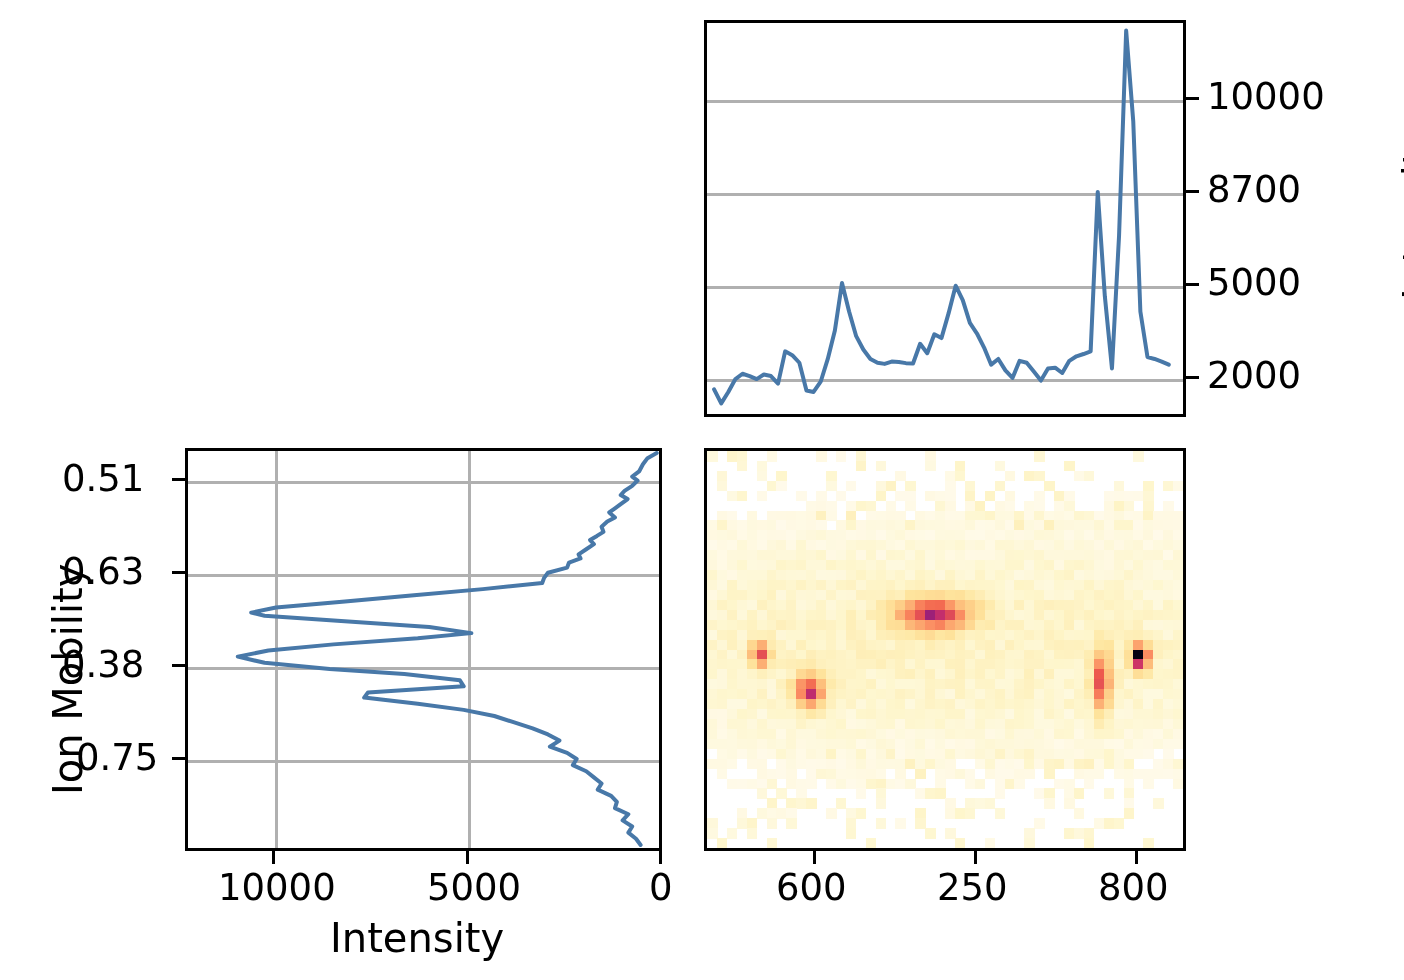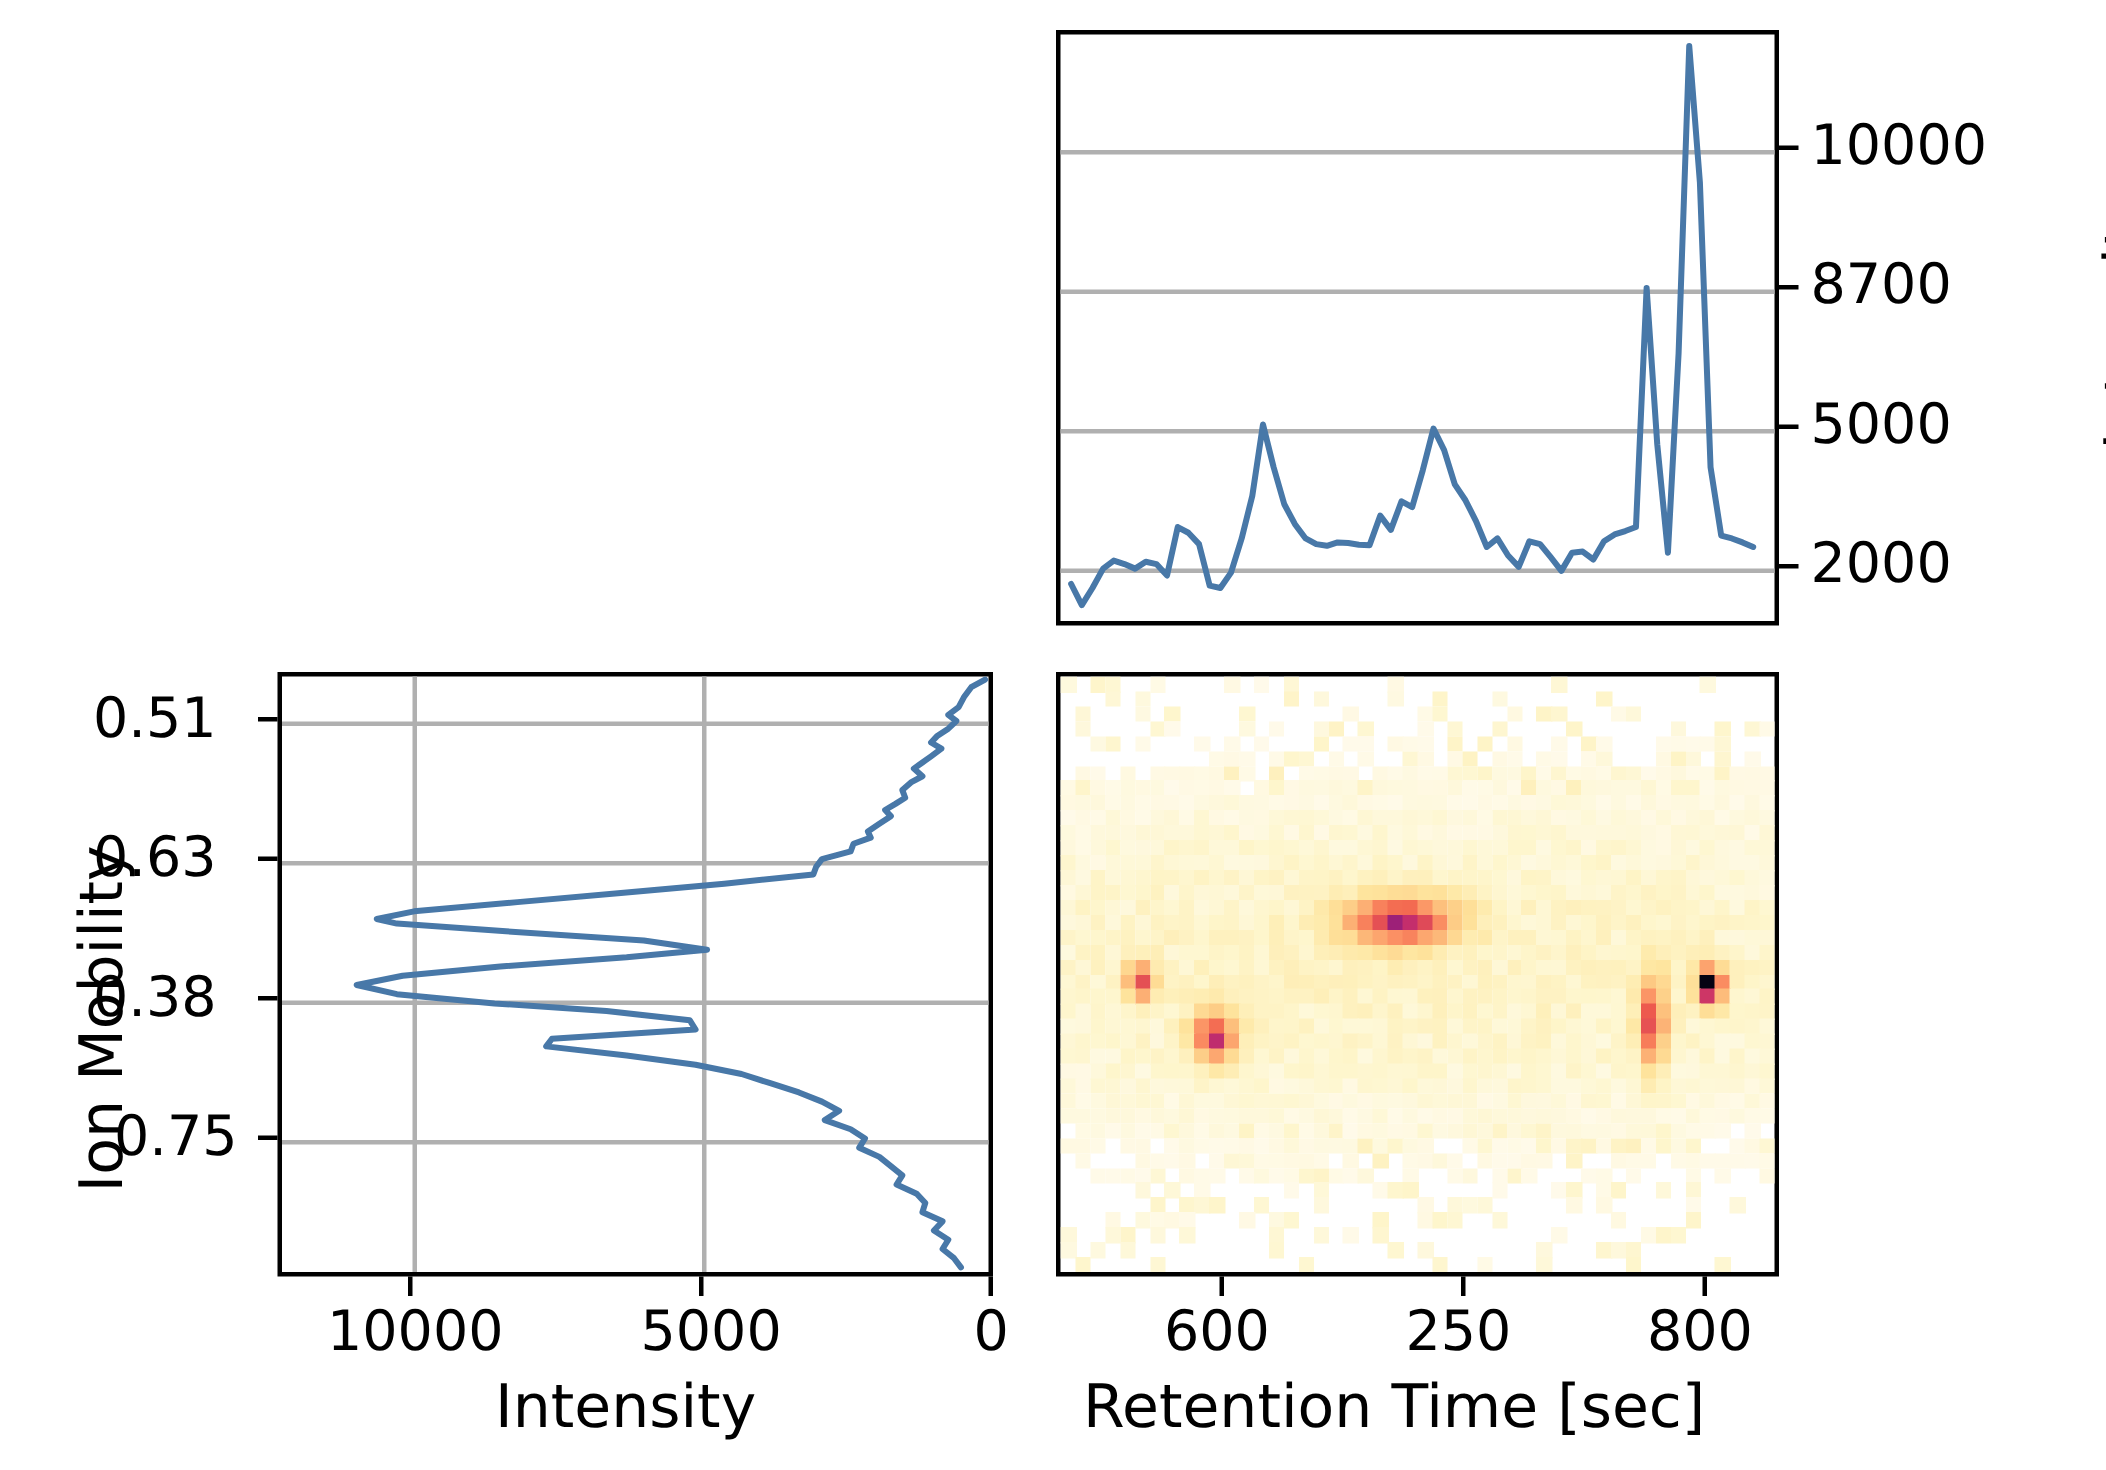--- a/index.html
+++ b/index.html
@@ -1605,15 +1605,14 @@
   </div>
 
   <div>
     <div class="tick-mark-x" style="left:813px;  top:851px; height:13px;"></div>
     <div class="tick-mark-x" style="left:974px;  top:851px; height:13px;"></div>
     <div class="tick-mark-x" style="left:1135px; top:851px; height:13px;"></div>
   </div>
   <div class="tick-label" style="left:776px;  top:869px;">600</div>
   <div class="tick-label" style="left:937px;  top:869px;">250</div>
   <div class="tick-label" style="left:1098px; top:869px;">800</div>
-  <div class="axis-title" style="left:722px; top:918px;">Retention Time [sec]</div>
 
 </div>
 
 </body></html>

